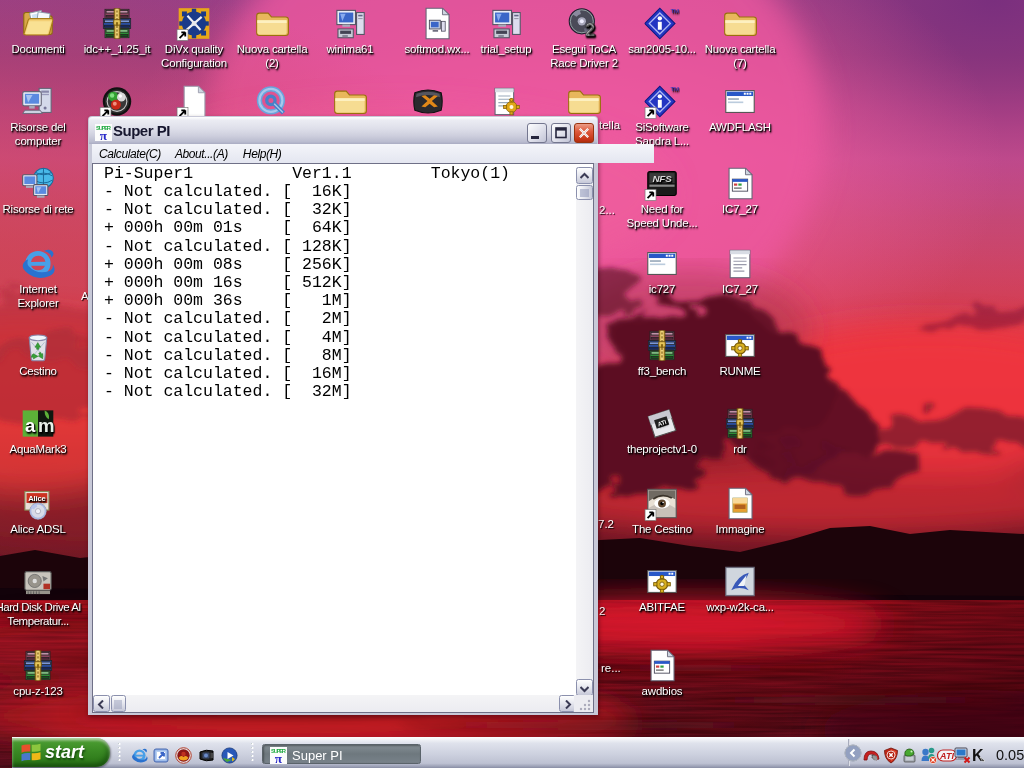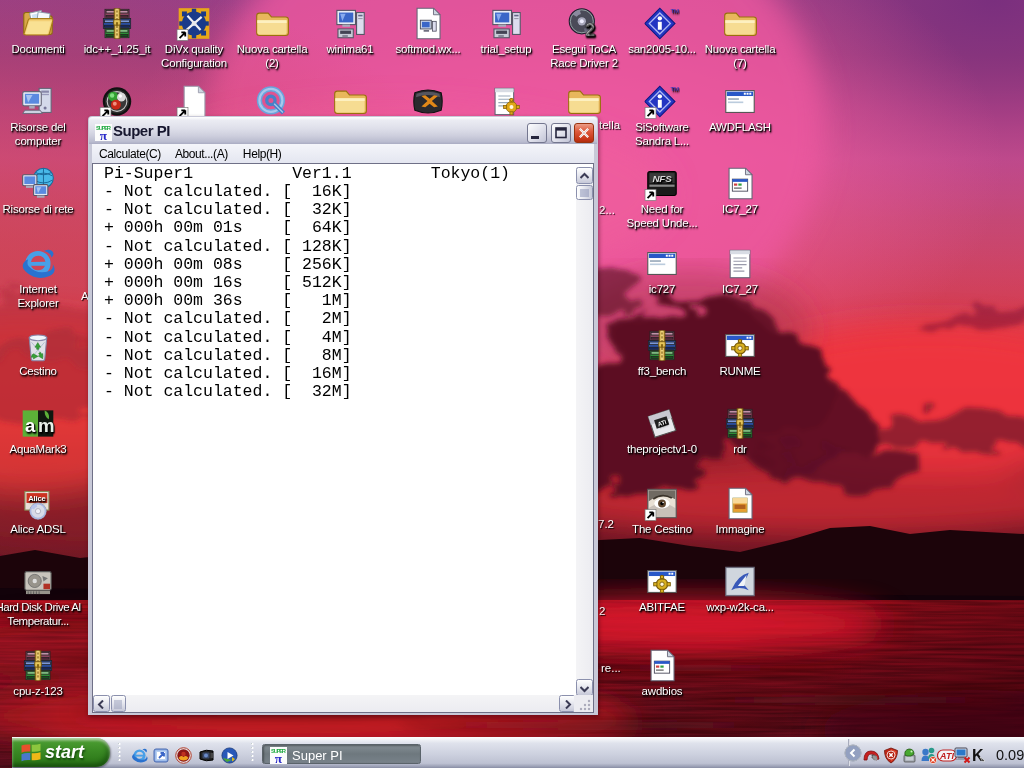--- a/index.html
+++ b/index.html
@@ -8,21 +8,21 @@
 .frag{position:absolute;color:#fff;font-size:11.5px;text-shadow:1px 1px 1px #000;}
 
 #win{position:absolute;left:88px;top:116px;width:510px;height:599px;background:#c8c9d8;border-radius:4px 4px 0 0;box-shadow:1px 2px 4px rgba(40,0,10,0.45);}
 .tbar{position:absolute;left:1px;top:1px;right:1px;height:27px;border-radius:3px 3px 0 0;background:linear-gradient(#ffffff 0%,#ebecf3 12%,#dddee9 45%,#cdcedd 70%,#babccf 92%,#a9abc2 100%);}
 .tbar .ticon{position:absolute;left:6px;top:7px;}
 .ttext{position:absolute;left:24px;top:5px;font-size:15px;letter-spacing:-0.5px;font-weight:bold;color:#16162e;font-family:"Liberation Sans",sans-serif;}
 .wbtn{position:absolute;top:5.5px;width:20px;height:20px;border-radius:3px;border:1px solid #74778f;box-sizing:border-box;}
 .wbtn.mn{left:438px;background:linear-gradient(135deg,#fdfdfe 0%,#e8e9f1 40%,#c2c4d6 100%);}
 .wbtn.mx{left:461.5px;background:linear-gradient(135deg,#fdfdfe 0%,#e8e9f1 40%,#c2c4d6 100%);}
 .wbtn.cl{left:485px;background:linear-gradient(#eb9d88 0%,#de5a3c 40%,#c63617 85%,#b02d10 100%);border-color:#99330f;}
-.menu{position:absolute;left:4px;top:28px;width:502px;height:18.5px;background:linear-gradient(#f4f5fa,#e4e6f0);font-size:12px;letter-spacing:-0.4px;color:#000;}
+.menu{position:absolute;left:4px;top:28px;width:562px;height:18.5px;background:linear-gradient(#f4f5fa,#e4e6f0);font-size:12px;letter-spacing:-0.4px;color:#000;font-style:italic;}
 .menu span{display:inline-block;margin-top:2.5px;}
 .client{position:absolute;left:4px;top:46.5px;width:502px;height:550px;background:#fff;border:1px solid #6f7087;box-sizing:border-box;overflow:hidden;}
 .ctext{position:absolute;left:-1px;top:-10.8px;margin:12px;font-family:"Liberation Mono",monospace;font-size:16.5px;line-height:18.2px;color:#000;}
 .vsb{position:absolute;right:0px;top:3px;width:17px;height:529px;background:linear-gradient(90deg,#f4f4f6,#ececf1);}
 .hsb{position:absolute;left:0px;bottom:0px;height:17px;width:483px;background:linear-gradient(#f4f4f6,#ececf1);}
 .sbtn{position:absolute;width:17px;height:17px;border-radius:2.5px;border:1px solid #8b90ad;box-sizing:border-box;background:linear-gradient(#fefefe,#e8e9f0 45%,#c6c8d8 100%);}
 .sbtn svg{display:block;margin:4px auto 0 auto;}
 .vthumb{position:absolute;left:0;top:18.7px;width:17px;height:15px;border-radius:2.5px;border:1px solid #8b90ad;box-sizing:border-box;background:linear-gradient(90deg,#fefefe,#e8e9f0 45%,#c6c8d8 100%);}
 .hthumb{position:absolute;left:17.6px;top:0;width:15px;height:17px;border-radius:2.5px;border:1px solid #8b90ad;box-sizing:border-box;background:linear-gradient(#fefefe,#e8e9f0 45%,#c6c8d8 100%);}
 .corner{position:absolute;right:0;bottom:0;width:19px;height:17px;background:#ececf1;}
@@ -483,21 +483,21 @@
         <use href="#s-folder"></use>
       </svg>
       <div>Nuova cartella<br>(2)</div>
     </div>
 <div class="ico" style="left:305px;top:6px">
       <svg width="42" height="35" viewBox="0 0 32 32">
         <use href="#s-install"></use>
       </svg>
       <div>winima61</div>
     </div>
-<div class="ico" style="left:383px;top:6px">
+<div class="ico" style="left:392px;top:6px">
       <svg width="42" height="35" viewBox="0 0 32 32">
         <use href="#s-docpc"></use>
       </svg>
       <div>softmod.wx...</div>
     </div>
 <div class="ico" style="left:461px;top:6px">
       <svg width="42" height="35" viewBox="0 0 32 32">
         <use href="#s-install"></use>
       </svg>
       <div>trial_setup</div>
@@ -895,14 +895,14 @@
         <rect x="1" y="1" width="12" height="9" rx="1" fill="#d8dce8" stroke="#445" stroke-width="1"></rect>
         <rect x="2.5" y="2.5" width="9" height="6" fill="#2a78c8"></rect>
         <rect x="4" y="10" width="6" height="1.5" fill="#667"></rect>
         <rect x="2" y="11.5" width="10" height="1.5" fill="#99a"></rect>
         <path d="M10.5 10.5 l5 5 M15.5 10.5 l-5 5" stroke="#d01818" stroke-width="2"></path>
       </svg></span>
 <span class="tico" style="left:959px"><svg width="16" height="17" viewBox="0 0 16 17">
         <text x="1" y="14" font-family="Liberation Sans" font-size="16" font-weight="bold" fill="#111">K</text>
         <path d="M9 10 l5 4 l-2.5 0.5 z" fill="#111" stroke="#fff" stroke-width="0.6"></path>
       </svg></span>
-<span id="clock">0.09</span>
+<span id="clock">0.05</span>
 </div>
 
 </body></html>

